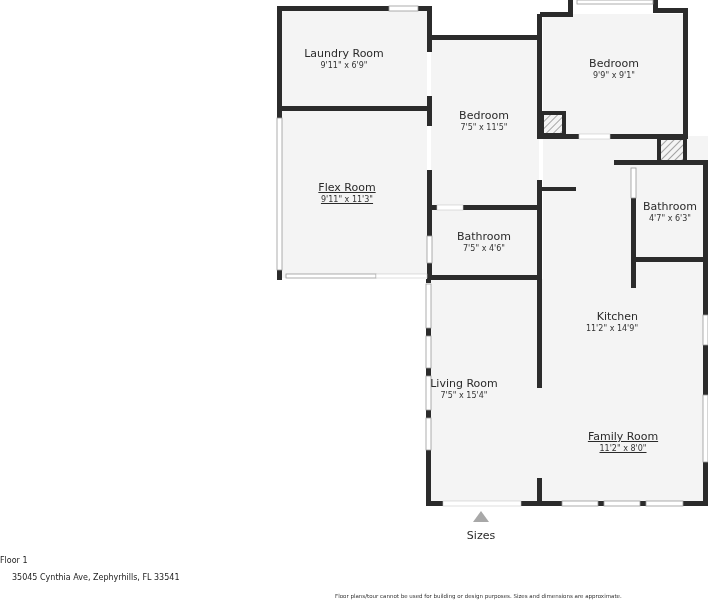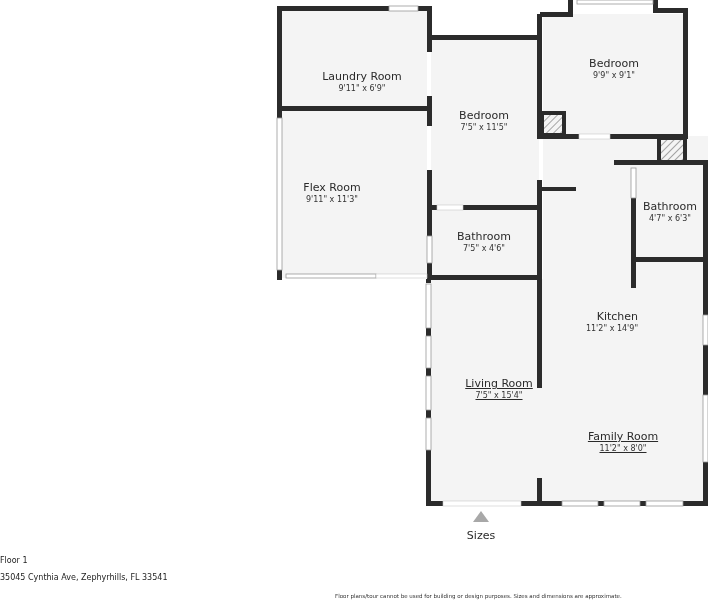--- a/index.html
+++ b/index.html
@@ -2,21 +2,21 @@
 <html><head>
 <meta charset="utf-8">
 <style>
   html, body { margin: 0; padding: 0; background: #ffffff; }
   body { width: 708px; height: 601px; position: relative; overflow: hidden; font-family: "DejaVu Sans", sans-serif; }
   #plan { position: absolute; left: 0; top: 0; }
   .room-label { position: absolute; text-align: center; transform: translateX(-50%); white-space: nowrap; color: #2a2a2a; }
   .room-name { font-size: 11px; font-weight: normal; display: block; line-height: 13px; }
   .room-dim { font-size: 8px; display: block; line-height: 11px; color: #333; }
   .entry-label { position: absolute; left: 481px; top: 529px; transform: translateX(-50%); font-size: 11px; color: #2a2a2a; }
-  .address { position: absolute; left: 0px; top: 573px; font-size: 8px; color: #222; }
+  .address { position: absolute; left: 0px; top: 573px; font-size: 8px; color: #222; padding-left: 12px; }
   .floor { position: absolute; left: 0px; top: 556px; font-size: 8px; color: #222; }
   .disclaimer { position: absolute; left: 335px; top: 593px; font-size: 5.5px; color: #333; white-space: nowrap; }
 </style>
 </head>
 <body>
 
 <svg id="plan" width="708" height="601" viewBox="0 0 708 601" xmlns="http://www.w3.org/2000/svg">
   <defs>
     <pattern id="hatch" width="5" height="5" patternUnits="userSpaceOnUse" patternTransform="rotate(45)">
       <rect width="5" height="5" fill="#f4f4f4"></rect>
@@ -108,49 +108,49 @@
   <g fill="#ffffff" stroke="#c8c8c8" stroke-width="0.6">
     <rect x="437" y="205" width="26" height="5"></rect>
     <rect x="579" y="134" width="31" height="5"></rect>
     <rect x="443" y="501" width="78" height="5"></rect>
     <rect x="376" y="274" width="51" height="4"></rect>
   </g>
 
   <polygon points="473,522 481,511 489,522" fill="#a8a8a8"></polygon>
 </svg>
 
-<div class="room-label" style="left:362px; top:47px;margin-top:23px;">
+<div class="room-label" style="left:344px; top:47px;">
   <span class="room-name">Laundry Room</span>
   <span class="room-dim">9'11" x 6'9"</span>
 </div>
 <div class="room-label" style="left:484px; top:109px;">
   <span class="room-name">Bedroom</span>
   <span class="room-dim">7'5" x 11'5"</span>
 </div>
 <div class="room-label" style="left:614px; top:57px;">
   <span class="room-name">Bedroom</span>
   <span class="room-dim">9'9" x 9'1"</span>
 </div>
-<div class="room-label" style="left:332px; top:181px;">
+<div class="room-label" style="left:347px; top:181px;text-decoration:underline;">
   <span class="room-name">Flex Room</span>
   <span class="room-dim">9'11" x 11'3"</span>
 </div>
 <div class="room-label" style="left:484px; top:230px;">
   <span class="room-name">Bathroom</span>
   <span class="room-dim">7'5" x 4'6"</span>
 </div>
 <div class="room-label" style="left:670px; top:200px;">
   <span class="room-name">Bathroom</span>
   <span class="room-dim">4'7" x 6'3"</span>
 </div>
 <div class="room-label" style="left:612px; top:310px;text-align:right;">
   <span class="room-name">Kitchen</span>
   <span class="room-dim">11'2" x 14'9"</span>
 </div>
-<div class="room-label" style="left:499px; top:377px;text-decoration:underline;">
+<div class="room-label" style="left:464px; top:377px;">
   <span class="room-name">Living Room</span>
   <span class="room-dim">7'5" x 15'4"</span>
 </div>
 <div class="room-label" style="left:623px; top:430px;text-decoration:underline;">
   <span class="room-name">Family Room</span>
   <span class="room-dim">11'2" x 8'0"</span>
 </div>
 
 <div class="entry-label">Sizes</div>
 

